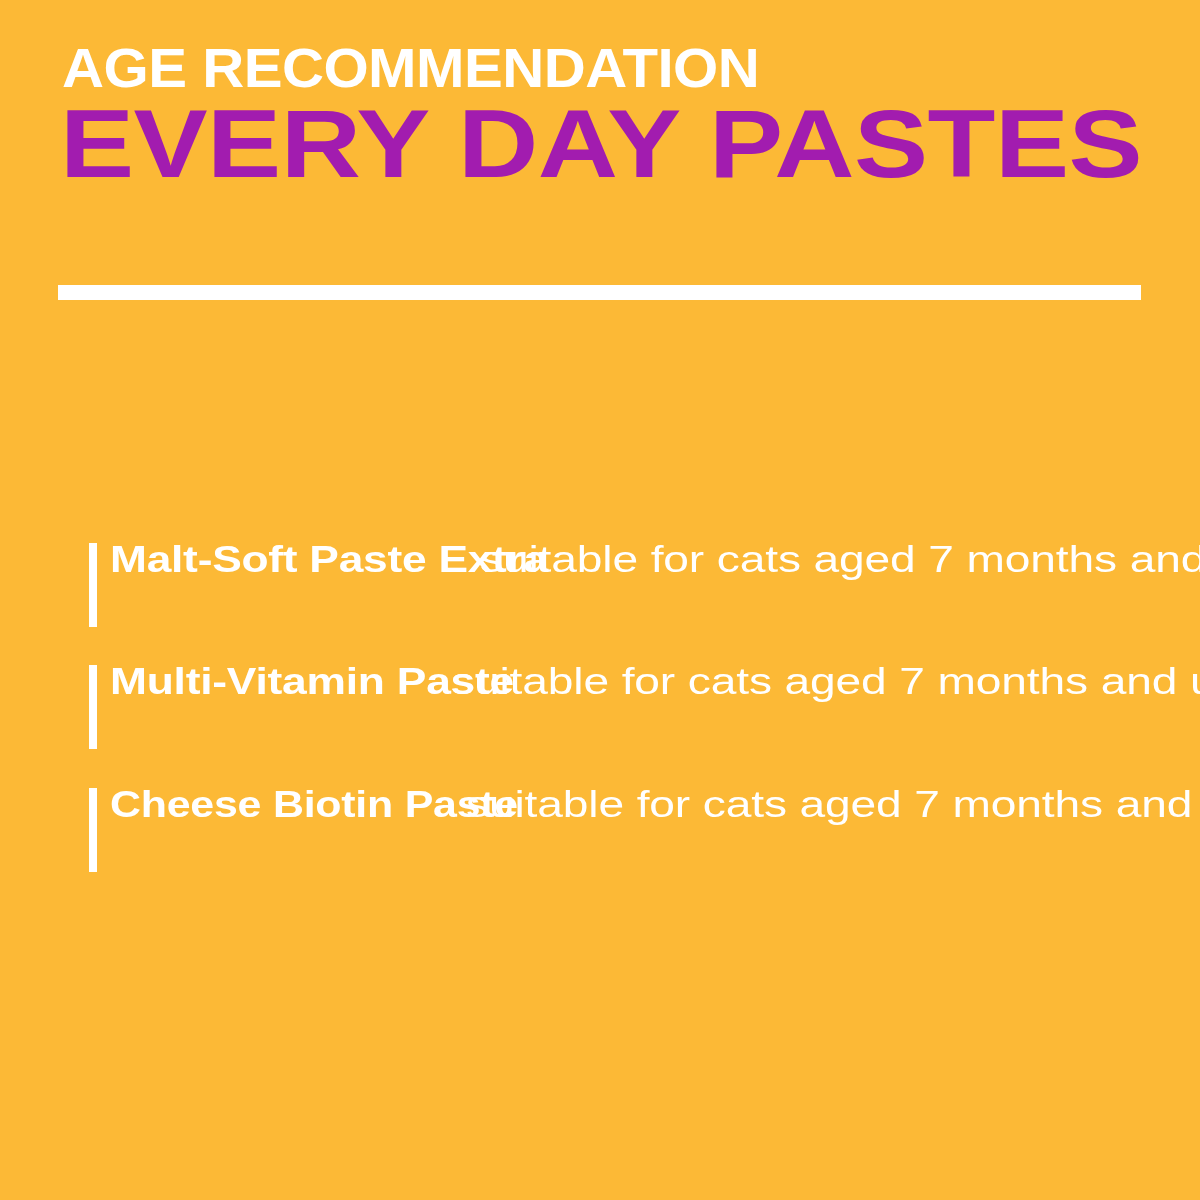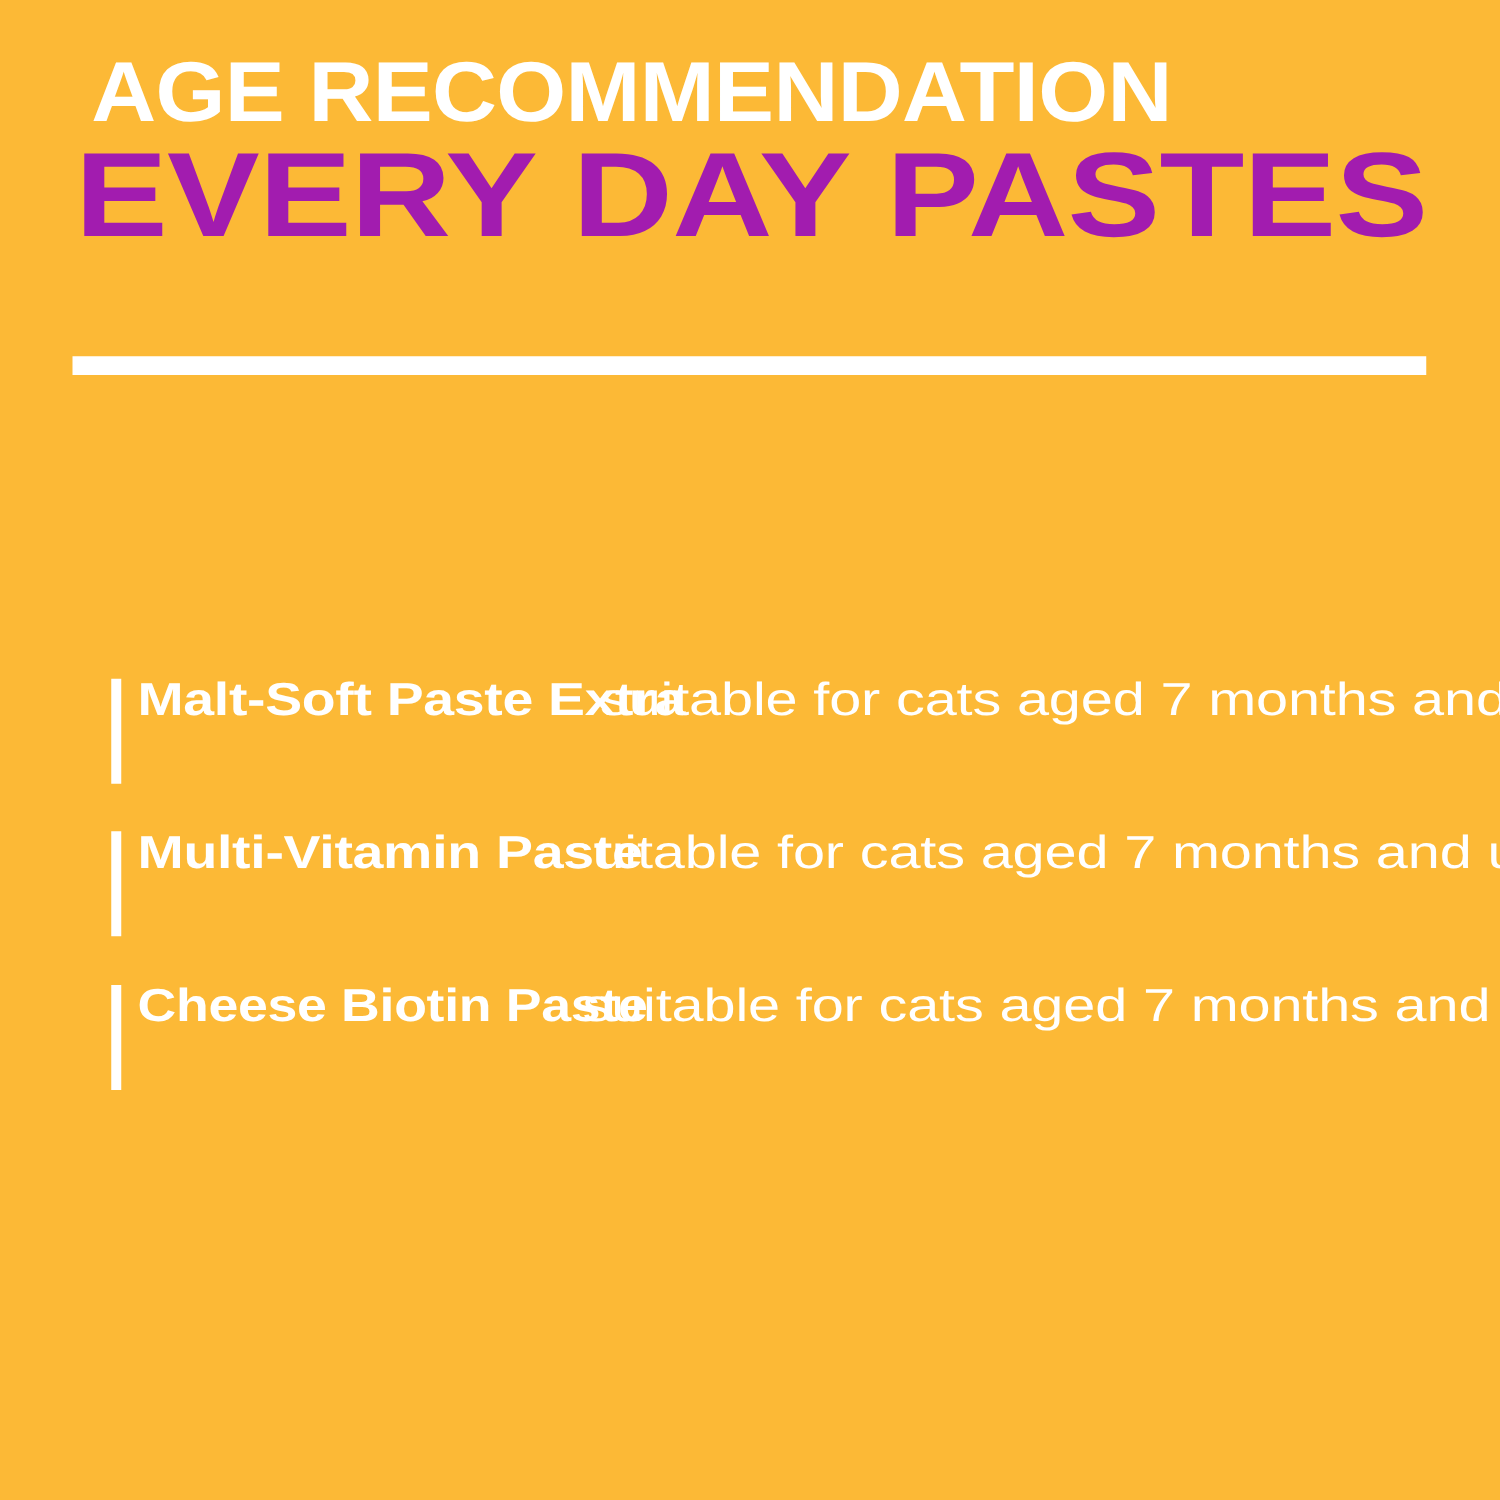--- a/index.html
+++ b/index.html
@@ -36,24 +36,24 @@
     color: #ffffff;
     font-family: "Liberation Sans", "DejaVu Sans", sans-serif;
     font-weight: 700;
     text-transform: uppercase;
     white-space: nowrap;
     letter-spacing: -0.5px;
     line-height: 0.95;
   }
 
   .heading-line-1 {
-    font-size: 68px;
+    font-size: 55px;
     transform: scaleX(1.0) ;
     transform-origin: left top;
-    margin-left: 15px;
+    margin-left: 4px;
   }
 
   .heading-line-2 {
     font-size: 96px;
     transform-origin: left top;
     margin-top: 4px;
     margin-left: 2px;
   }
 
   

